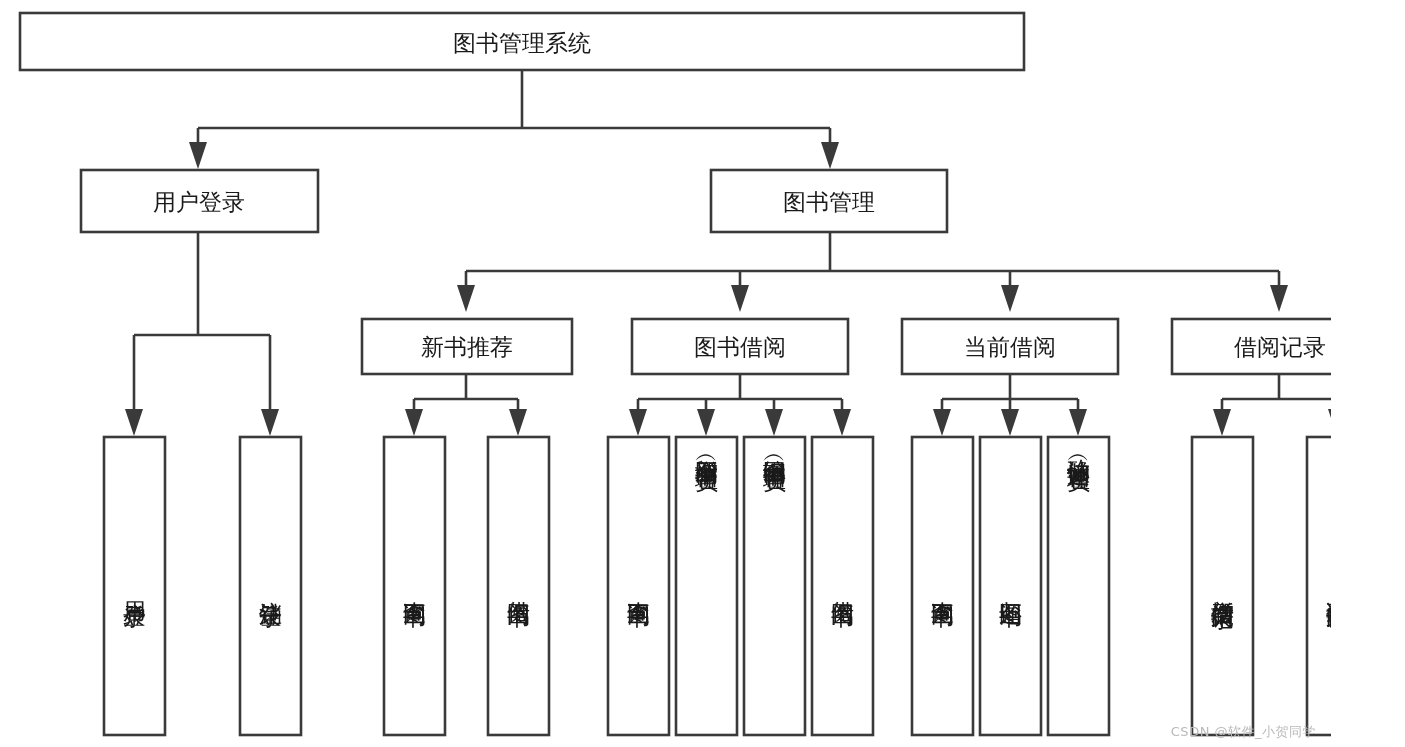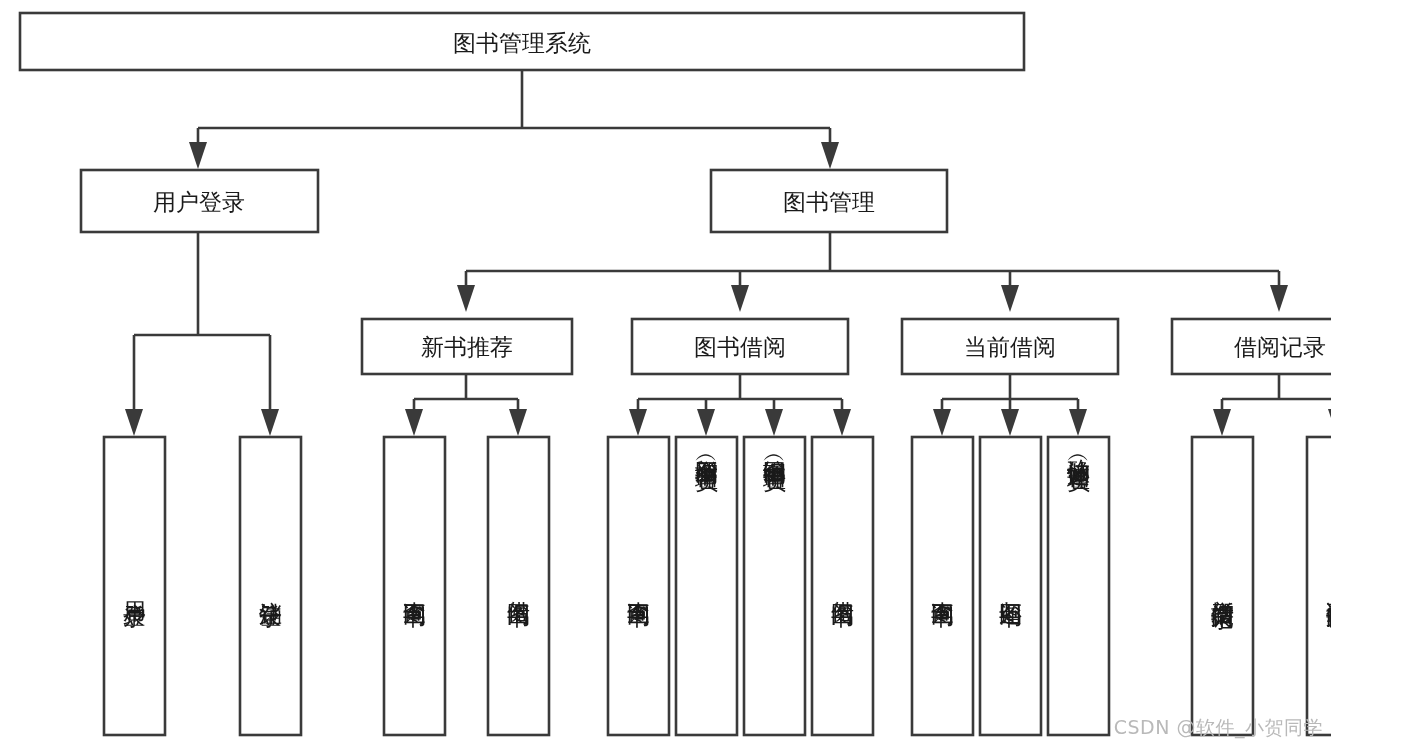--- a/index.html
+++ b/index.html
@@ -67,24 +67,24 @@
     text-orientation: upright;
     font-family: "DejaVu Sans", "Liberation Sans", sans-serif;
     font-size: 23px;
     line-height: 1.08;
     letter-spacing: 1.5px;
     color: #1a1a1a;
     white-space: nowrap;
   }
   .watermark {
     position: absolute;
-    right: 8px;
+    right: 15px;
     bottom: 6px;
     font-family: "DejaVu Sans", "Liberation Sans", sans-serif;
-    font-size: 19px;
+    font-size: 13px;
     color: #b9b9b9;
     letter-spacing: 0.5px;
     white-space: nowrap;
   }
 </style>
 </head>
 <body>
 
 <div id="diagram-root">
 

